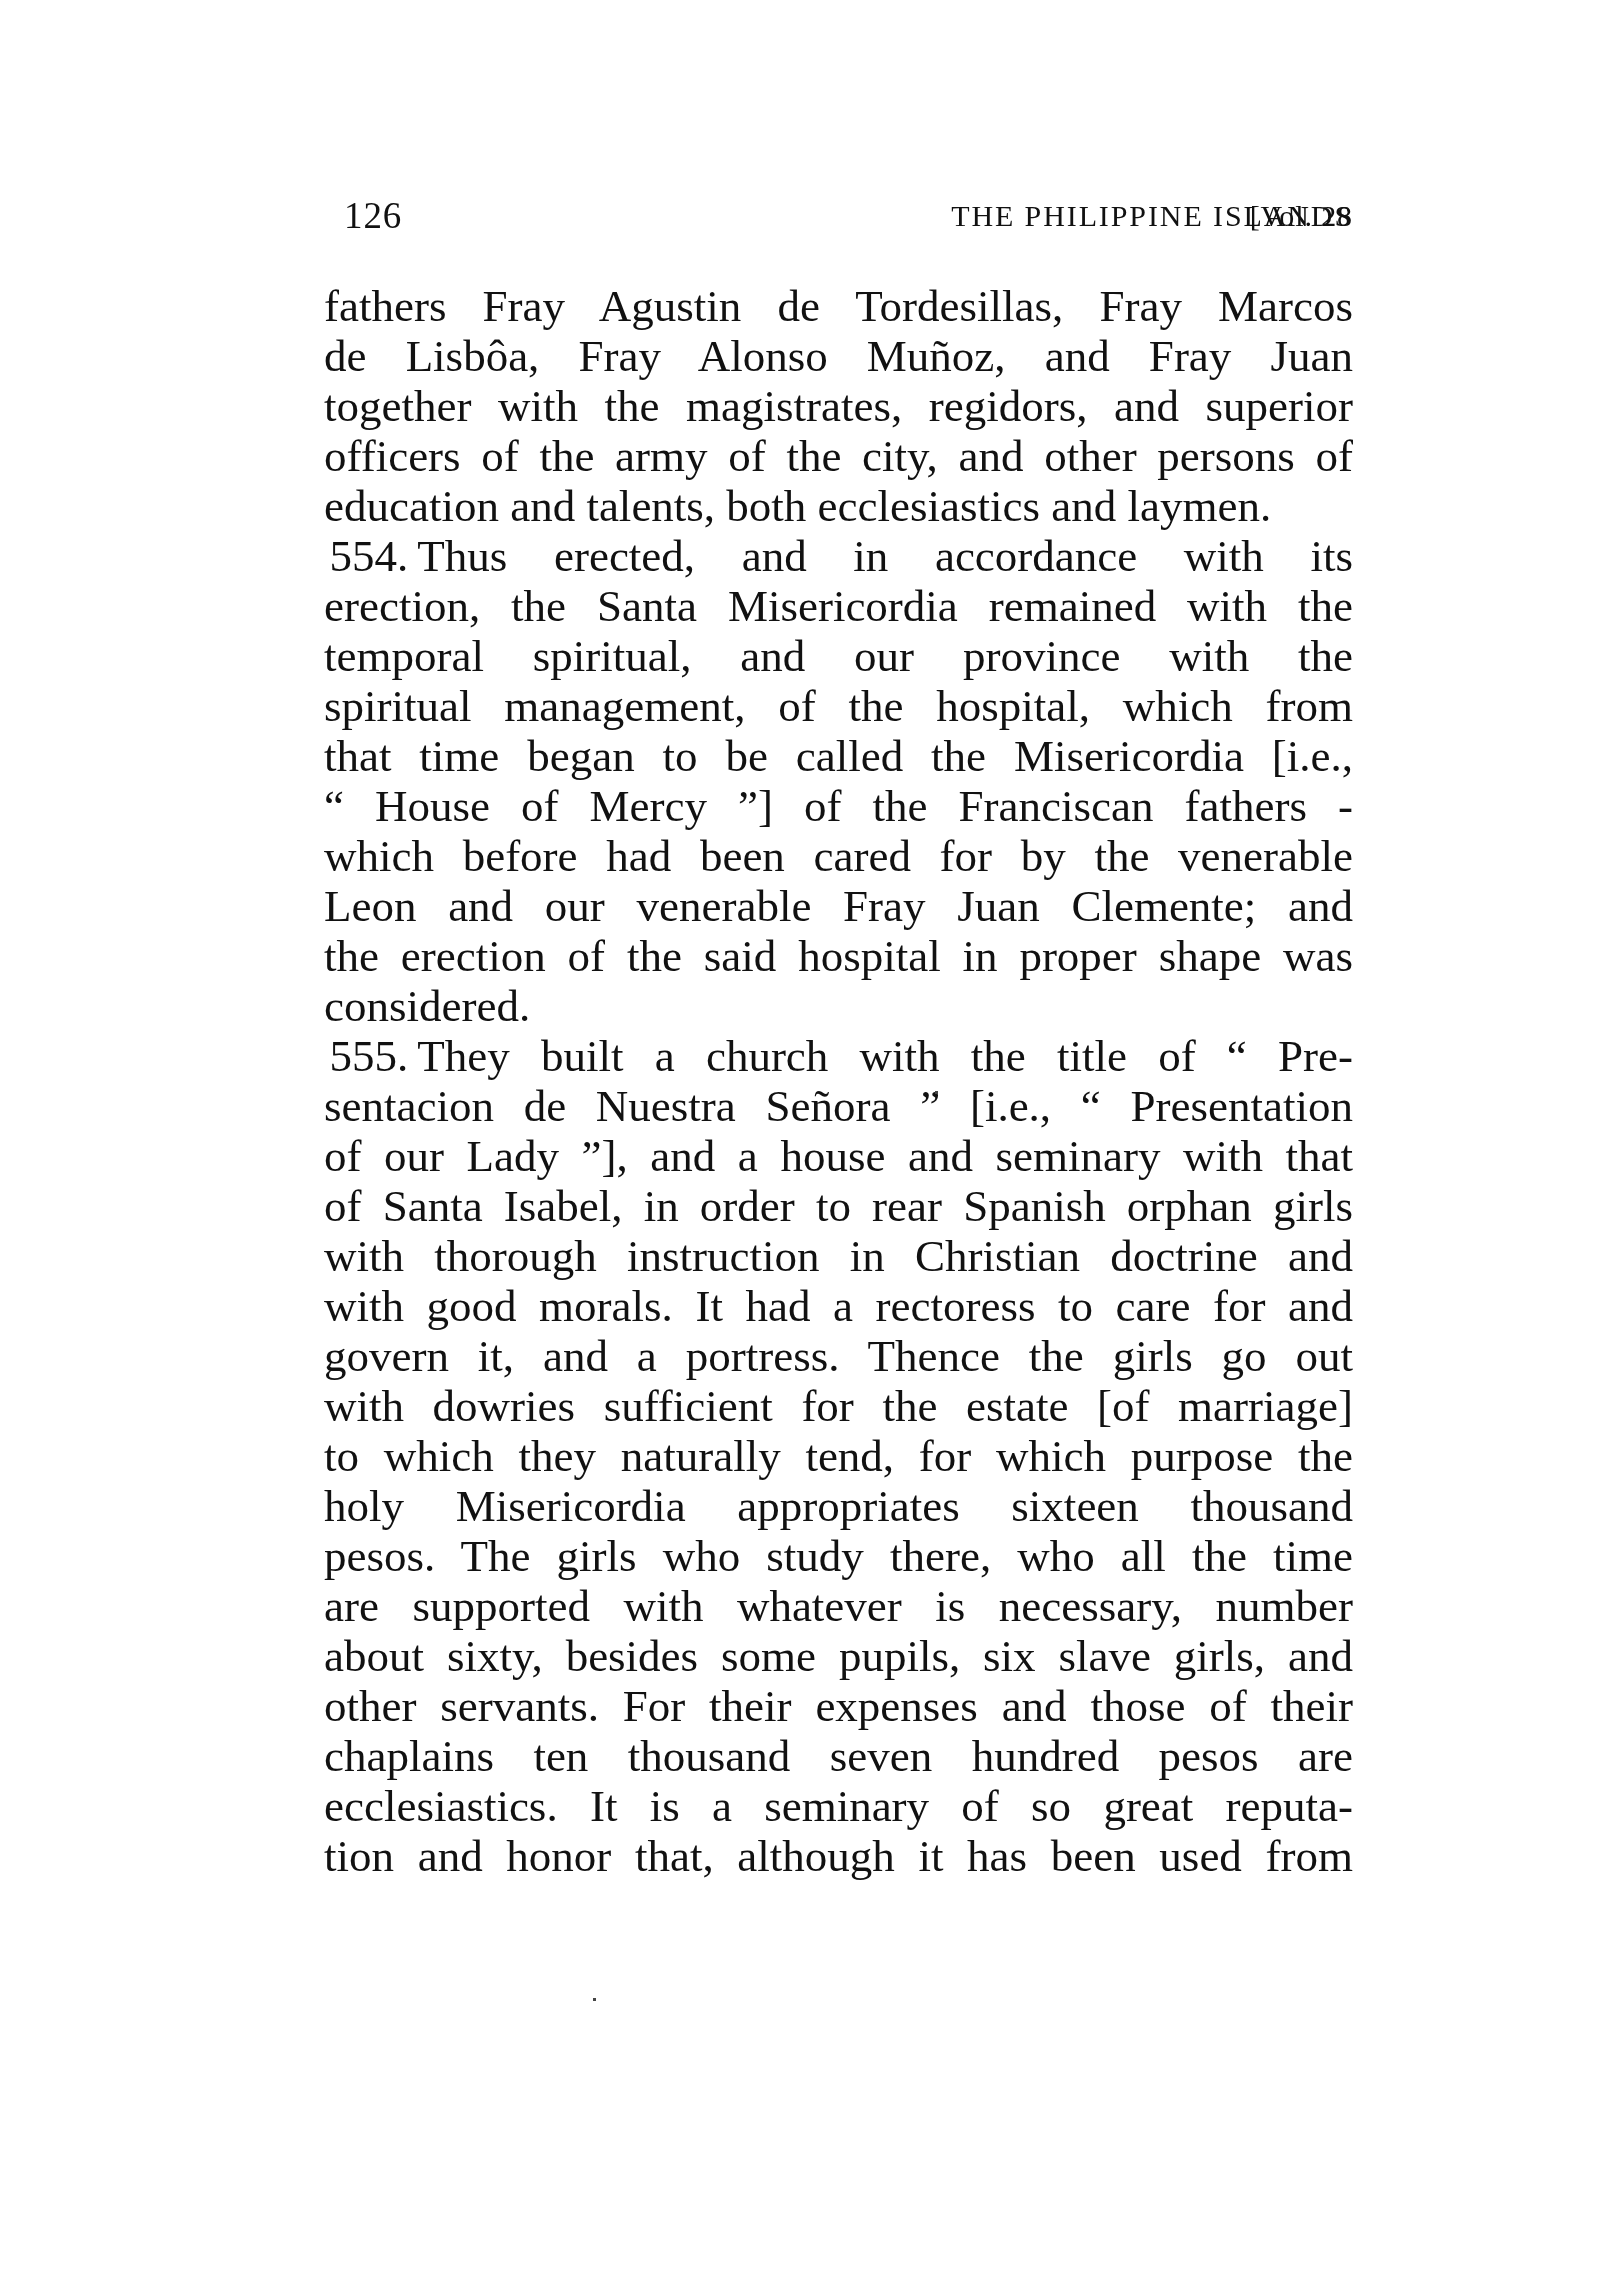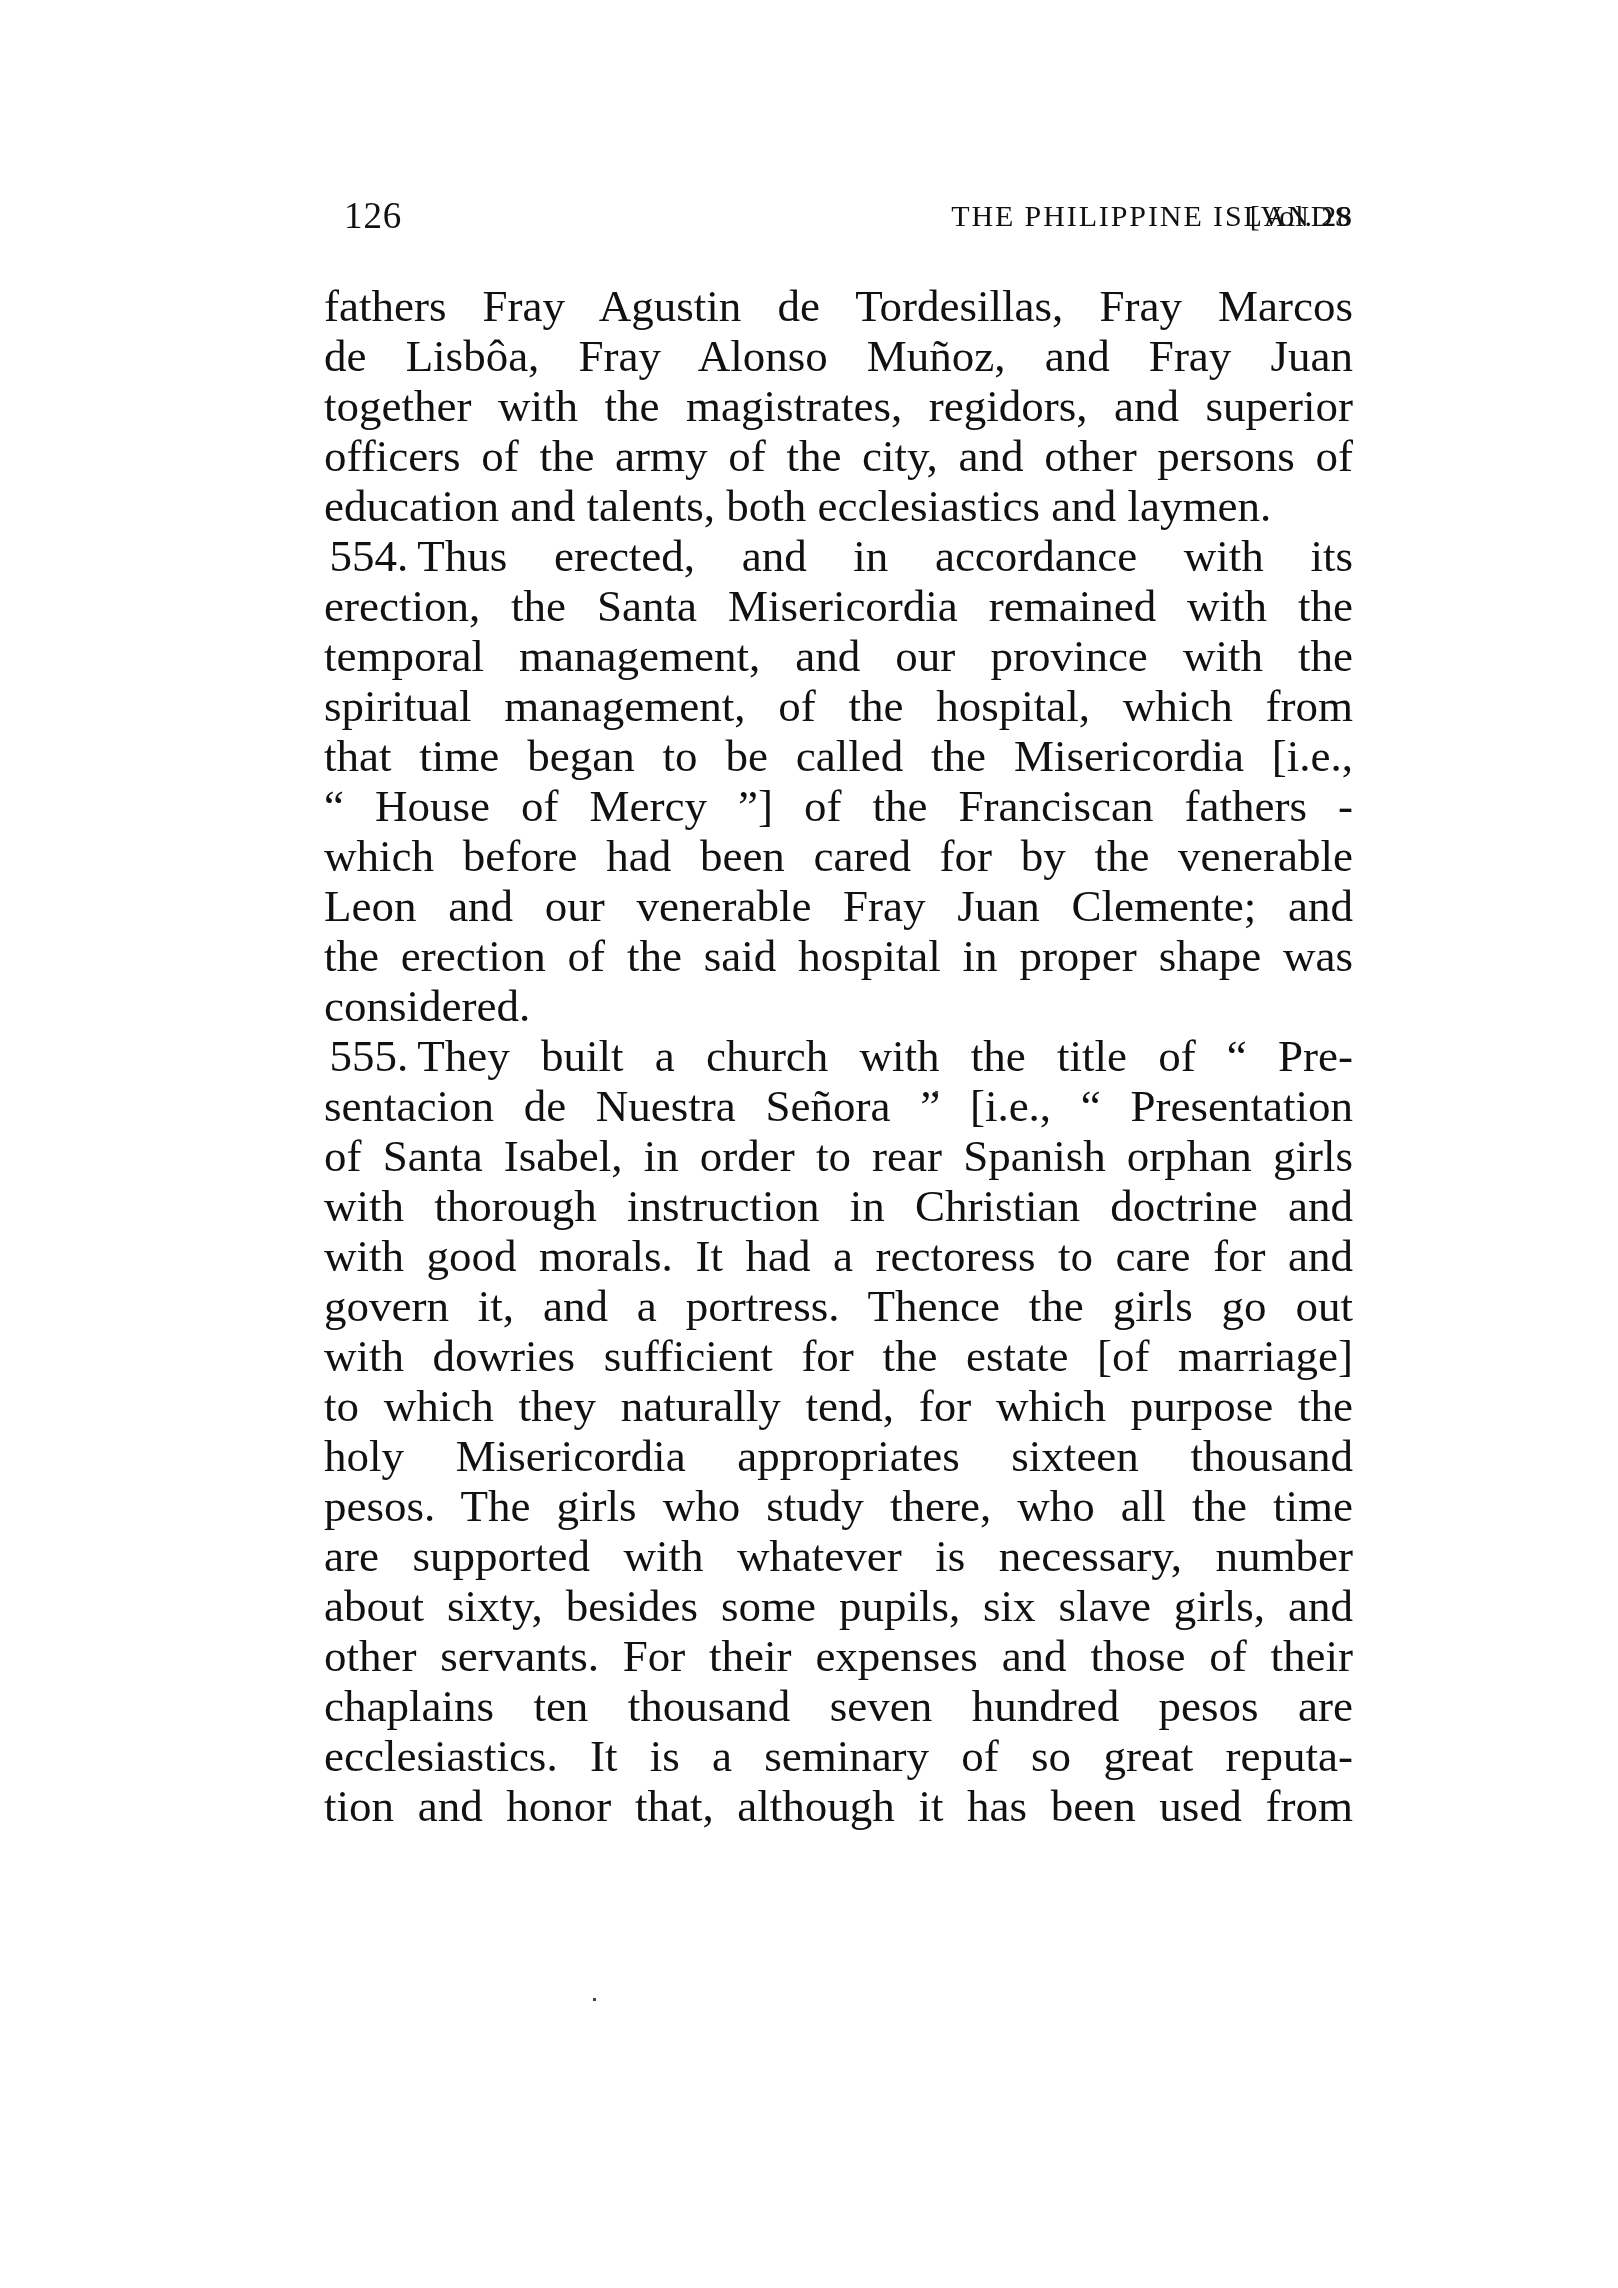--- a/index.html
+++ b/index.html
@@ -92,33 +92,34 @@
       <span class="line">fathers Fray Agustin de Tordesillas, Fray Marcos</span>
       <span class="line">de Lisbôa, Fray Alonso Muñoz, and Fray Juan</span>
       <span class="line">together with the magistrates, regidors, and superior</span>
       <span class="line">officers of the army of the city, and other persons of</span>
       <span class="line last">education and talents, both ecclesiastics and laymen.</span>
     </div>
 
     <div>
       <span class="line"><span class="pnum-inline">554.</span><span>Thus erected, and in accordance with its</span></span>
       <span class="line">erection, the Santa Misericordia remained with the</span>
-      <span class="line">temporal management, and our province with the</span>
+      <span class="line">temporal spiritual, and our province with the</span>
       <span class="line">spiritual management, of the hospital, which from</span>
       <span class="line">that time began to be called the Misericordia [i.e.,</span>
       <span class="line">“ House of Mercy ”] of the Franciscan fathers -</span>
       <span class="line">which before had been cared for by the venerable</span>
       <span class="line">Leon and our venerable Fray Juan Clemente; and</span>
       <span class="line">the erection of the said hospital in proper shape was</span>
       <span class="line last">considered.</span>
     </div>
 
     <div>
       <span class="line"><span class="pnum-inline">555.</span><span>They built a church with the title of “ Pre-</span></span>
       <span class="line">sentacion de Nuestra Señora ” [i.e., “ Presentation</span>
+      <span class="line">of our Lady ”], and a house and seminary with that</span>
       <span class="line">of Santa Isabel, in order to rear Spanish orphan girls</span>
       <span class="line">with thorough instruction in Christian doctrine and</span>
       <span class="line">with good morals. It had a rectoress to care for and</span>
       <span class="line">govern it, and a portress. Thence the girls go out</span>
       <span class="line">with dowries sufficient for the estate [of marriage]</span>
       <span class="line">to which they naturally tend, for which purpose the</span>
       <span class="line">holy Misericordia appropriates sixteen thousand</span>
       <span class="line">pesos. The girls who study there, who all the time</span>
       <span class="line">are supported with whatever is necessary, number</span>
       <span class="line">about sixty, besides some pupils, six slave girls, and</span>

